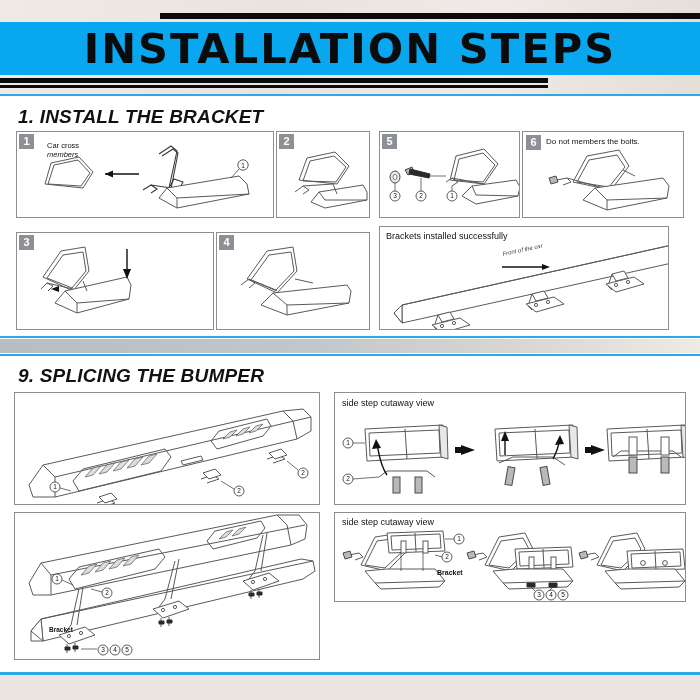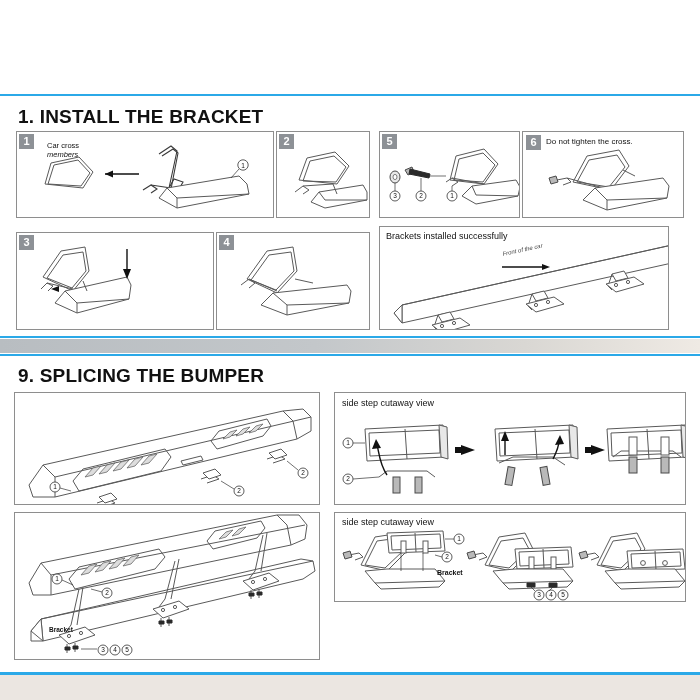--- a/index.html
+++ b/index.html
@@ -20,21 +20,21 @@
     display:flex;align-items:center;justify-content:center;
     font-family:"DejaVu Sans", sans-serif;
     font-weight:bold;font-size:40px;letter-spacing:2px;color:#0b0b0b;
     transform:scaleX(1.04);white-space:nowrap;}
   .hdr-bar-b1{position:absolute;left:0;top:78px;width:548px;height:5px;background:#0b0b0b;}
   .hdr-bar-b2{position:absolute;left:0;top:85px;width:548px;height:3px;background:#0b0b0b;}
   .hdr-rule{position:absolute;left:0;top:94px;width:700px;height:2px;background:#2ba9e8;}
 
   
   .sec-title{position:absolute;font-family:"Liberation Sans", sans-serif;
-    font-weight:bold;font-size:19px;color:#111;letter-spacing:.2px;white-space:nowrap;}
+    font-weight:bold;font-size:19px;color:#111;letter-spacing:.2px;white-space:nowrap;font-style:italic;}
   #sec1-title{left:18px;top:106px;}
   #sec2-title{left:18px;top:365px;}
 
   .mid-div{position:absolute;left:0;top:336px;width:700px;height:22px;}
   .mid-div .l1{position:absolute;left:0;top:0;width:700px;height:2px;background:#2ba9e8;}
   .mid-div .band{position:absolute;left:0;top:3px;width:700px;height:14px;
     background:linear-gradient(90deg,#b8bdc1 0%,#c3c7ca 45%,#d9d7d3 75%,#efeae4 100%);}
   .mid-div .l2{position:absolute;left:0;top:18px;width:700px;height:2px;background:#2ba9e8;}
 
   .bot-rule{position:absolute;left:0;top:672px;width:700px;height:3px;background:#2ba9e8;}
@@ -60,20 +60,27 @@
   .arw{fill:none;stroke:#111;stroke-width:1.4;}
   .arwh{fill:#111;}
   .cnum{font-family:"Liberation Sans",sans-serif;font-size:6.5px;fill:#111;}
   .lead{fill:none;stroke:#333;stroke-width:.7;}
 </style>
 </head>
 <body>
 
 <div class="page">
 
+  <div class="header-zone">
+    <div class="hdr-bar-top"></div>
+    <div class="hdr-blue"></div>
+    <div class="hdr-title">INSTALLATION STEPS</div>
+    <div class="hdr-bar-b1"></div>
+    <div class="hdr-bar-b2"></div>
+  </div>
   <div class="hdr-rule"></div>
 
   <div class="sec-title" id="sec1-title">1. INSTALL THE BRACKET</div>
 
   <div class="panel" style="left:16px;top:131px;width:258px;height:87px;">
     <div class="badge" style="left:2px;top:2px;">1</div>
     <div class="cap cap-sm" style="left:30px;top:9px;text-align:center;">Car cross</div>
     <div class="cap cap-sm" style="left:30px;top:18px;font-style:italic;">members</div>
     <div class="drawing">
       <svg width="258" height="87" viewBox="0 0 258 87">
@@ -180,21 +187,21 @@
         </g>
         <line class="lead" x1="15" y1="51" x2="15" y2="59"></line>
         <line class="lead" x1="41" y1="46" x2="41" y2="59"></line>
         <line class="lead" x1="72" y1="54" x2="72" y2="59"></line>
       </svg>
     </div>
   </div>
 
   <div class="panel" style="left:522px;top:131px;width:162px;height:87px;">
     <div class="badge" style="left:3px;top:3px;">6</div>
-    <div class="cap cap-sm" style="left:23px;top:5px;font-size:8px;">Do not tighten the cross.</div>
+    <div class="cap cap-sm" style="left:23px;top:5px;font-size:8px;">Do not members the bolts.</div>
     <div class="drawing">
       <svg width="162" height="87" viewBox="0 0 162 87">
         <path class="ln" d="M50 50 L64 24 L96 18 L106 34 L88 58 Z"></path>
         <path class="ln" d="M54 50 L66 28 L94 23 L102 35 L86 55 Z"></path>
         <path class="ln" d="M34 48 L44 46 L48 50 L40 53"></path>
         <polygon class="fillgr" points="26,46 33,44 35,50 28,52"></polygon>
         <path class="ln" d="M44 46 L88 58"></path>
         <path class="fillw" d="M60 68 L72 56 L140 46 L146 54 L144 66 L84 78 Z"></path>
         <path class="ln" d="M72 56 L84 68 L144 66"></path>
         <path class="ln" d="M84 68 L84 78"></path>

